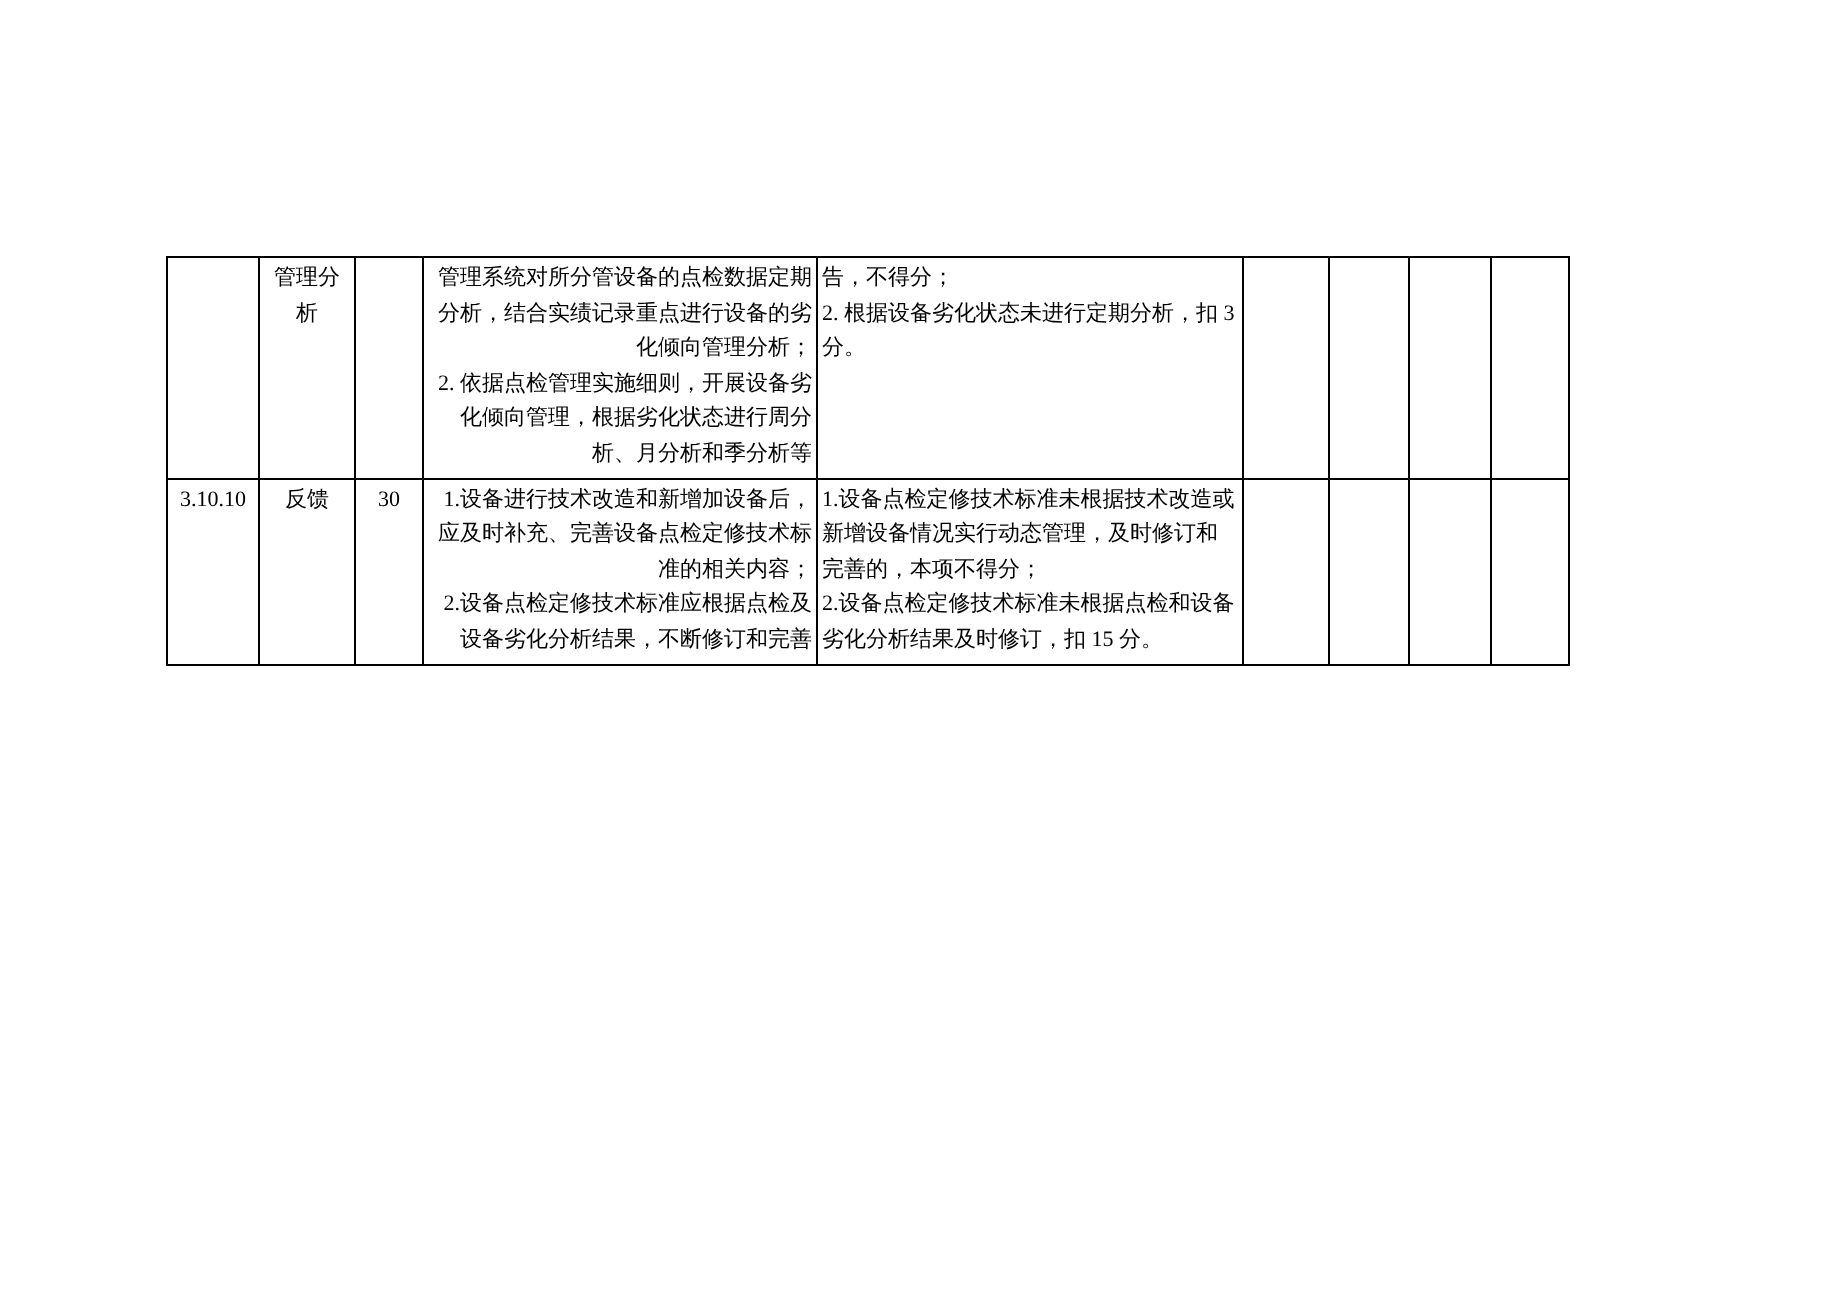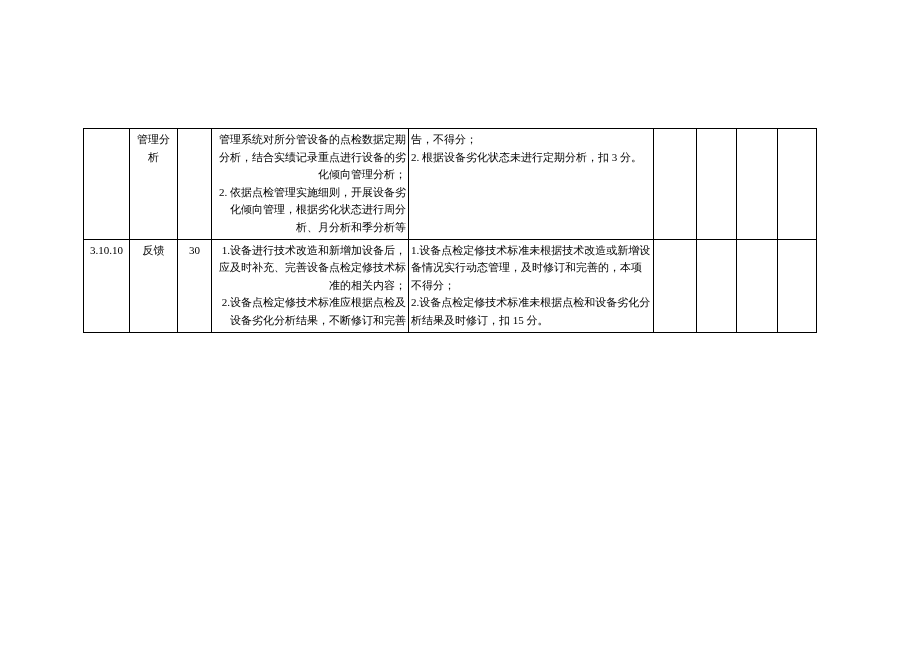--- a/index.html
+++ b/index.html
@@ -30,21 +30,21 @@
       border: 1px solid #000;
       vertical-align: top;
       padding: 2px 2px;
       line-height: 1.6;
       font-size: 11px;
     }
     .c-id   { width: 46px; text-align: center; }
     .c-name { width: 48px; text-align: center; vertical-align: middle; }
     .c-score{ width: 34px; text-align: center; }
     .c-desc { width: 197px; text-align: right; }
-    .c-rule { width: 245px; text-align: left; }
+    .c-rule { width: 213px; text-align: left; }
     .c-x1   { width: 43px; }
     .c-x2   { width: 40px; }
     .c-x3   { width: 41px; }
     .c-x4   { width: 39px; }
   </style>
 </head>
 <body>
 
 <div class="page">
   <table class="table">

